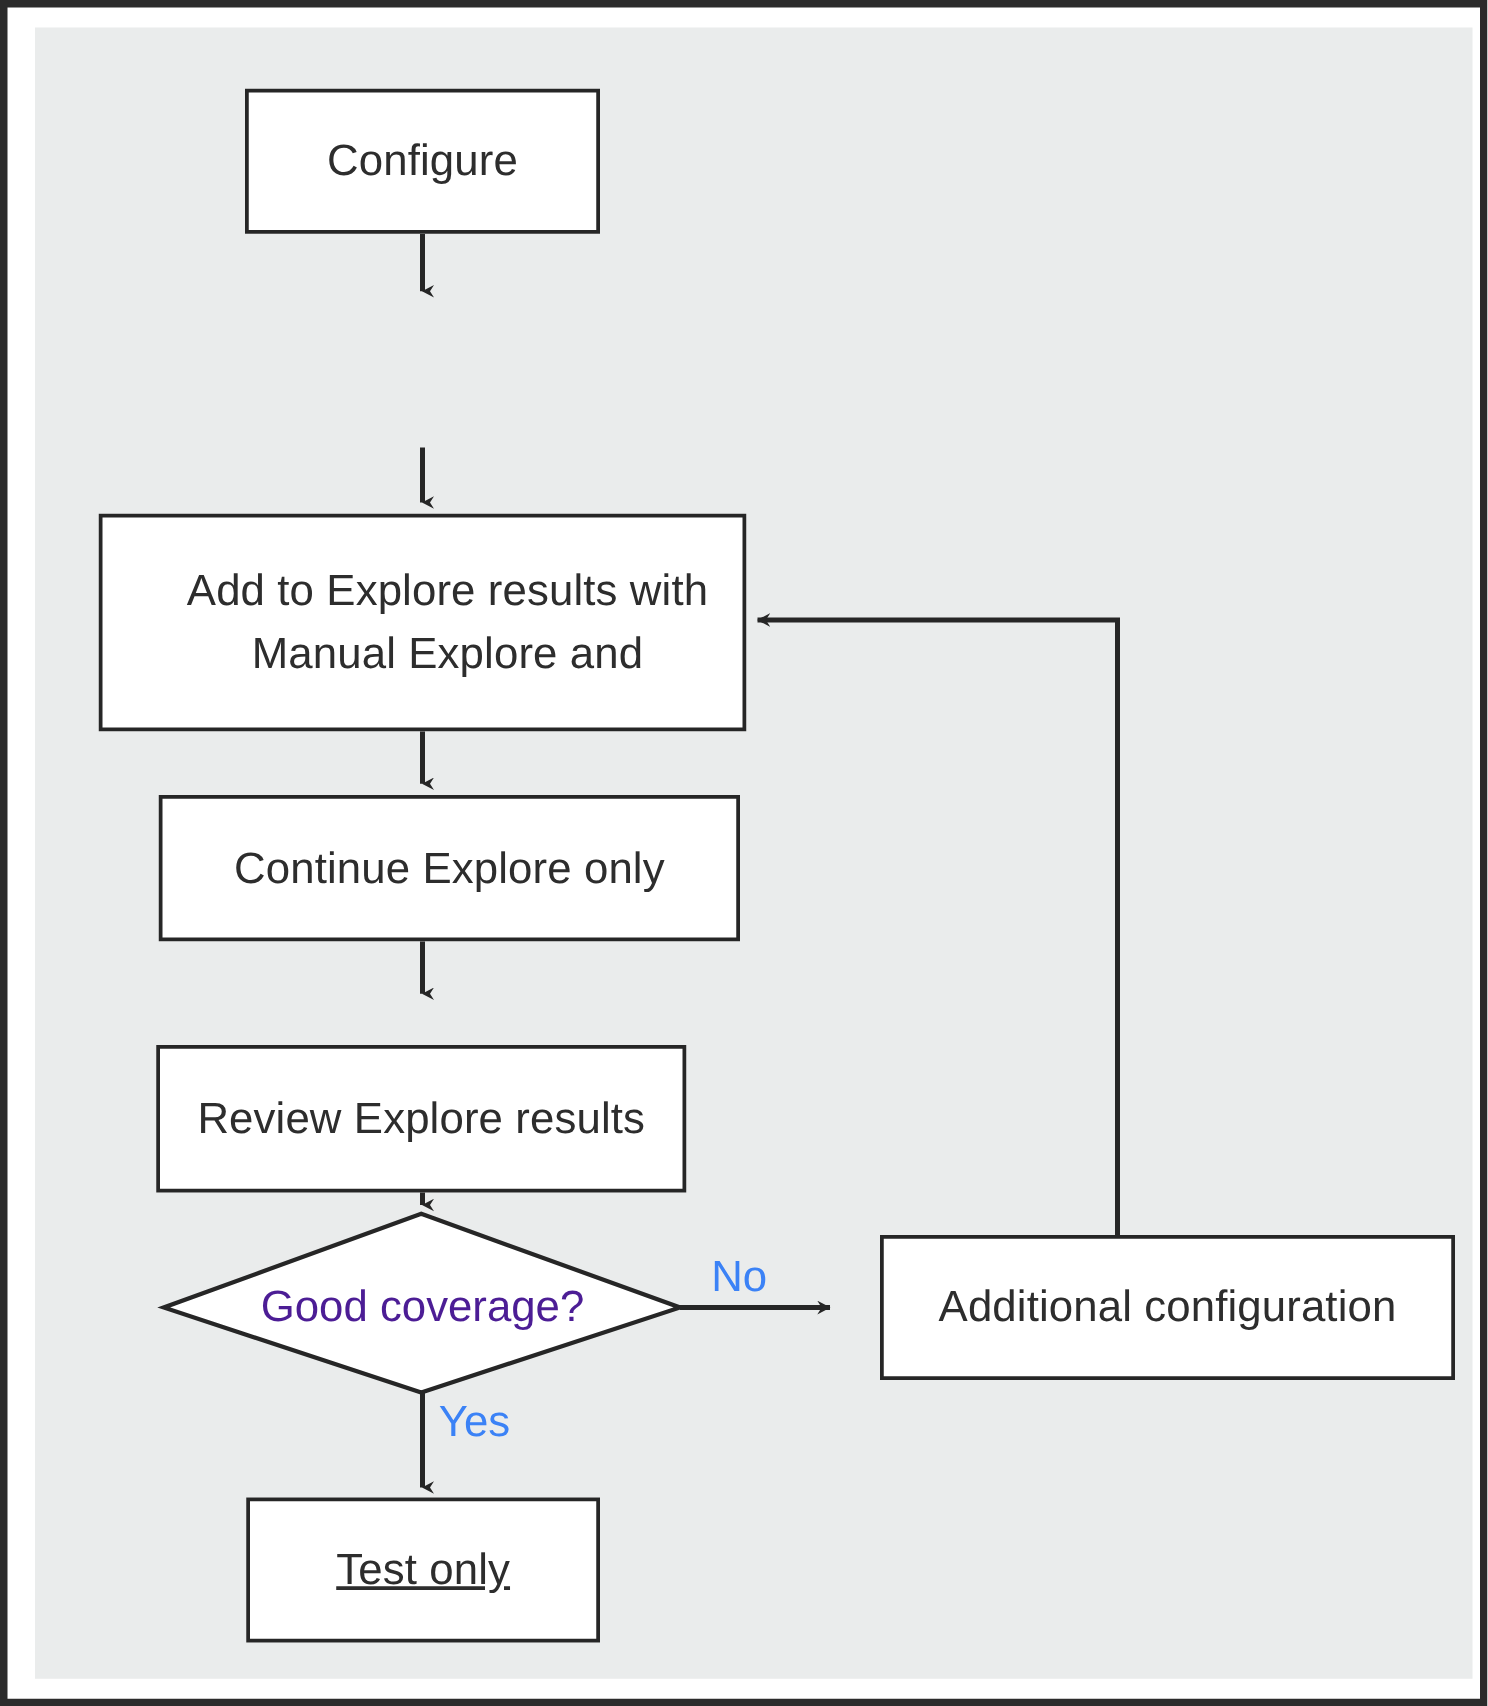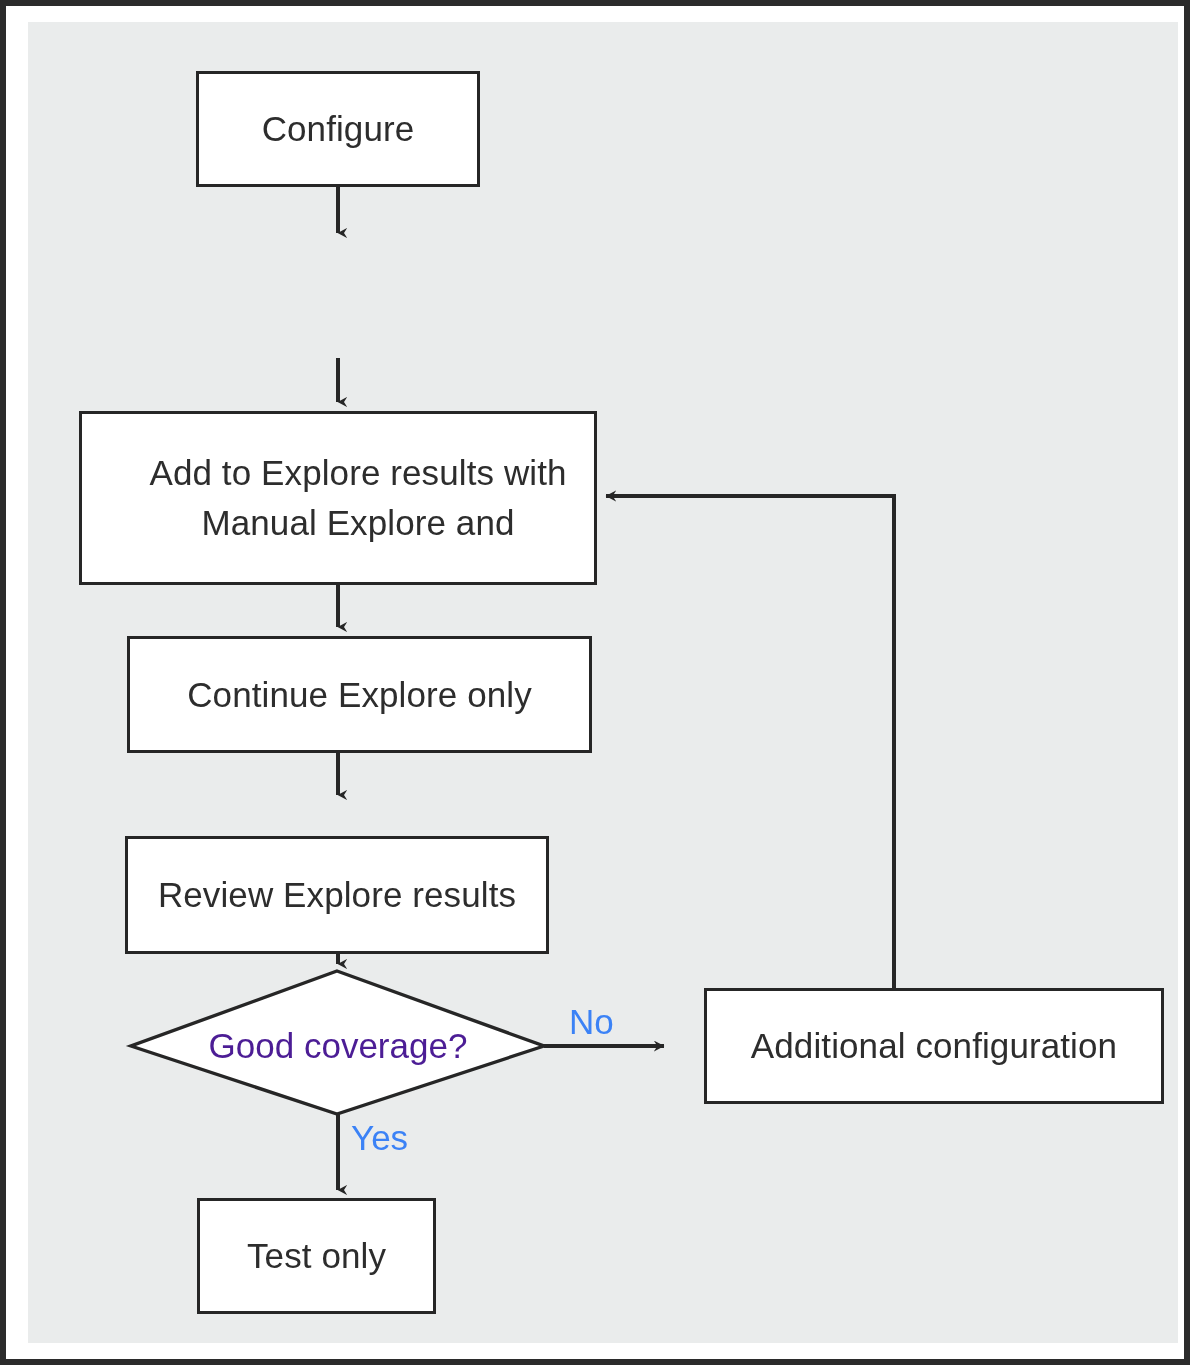--- a/index.html
+++ b/index.html
@@ -50,21 +50,21 @@
     letter-spacing: 0.1px;
   }
   .node span { display: block; width: 100%; padding: 0 20px; }
 
   #node-configure   { left: 190px; top: 65px;   width: 284px; height: 116px; }
   #node-explore     { left: 191px; top: 236px;  width: 282px; height: 116px; }
   #node-add         { left: 73px;  top: 405px;  width: 518px; height: 174px; }
   #node-continue    { left: 121px; top: 630px;  width: 465px; height: 117px; }
   #node-review      { left: 119px; top: 798px;  width: 424px; height: 118px; margin-top: 32px; }
   #node-additional  { left: 667px; top: 982px;  width: 460px; height: 116px; margin-left: 31px; }
-  #node-test        { left: 191px; top: 1192px; width: 239px; height: 116px; }
+  #node-test        { left: 191px; top: 1192px; width: 283px; height: 116px; text-decoration: underline; }
 
   .diamond-label {
     position: absolute;
     left: 125px;
     top: 1008px;
     width: 414px;
     height: 64px;
     display: flex;
     align-items: center;
     justify-content: center;

